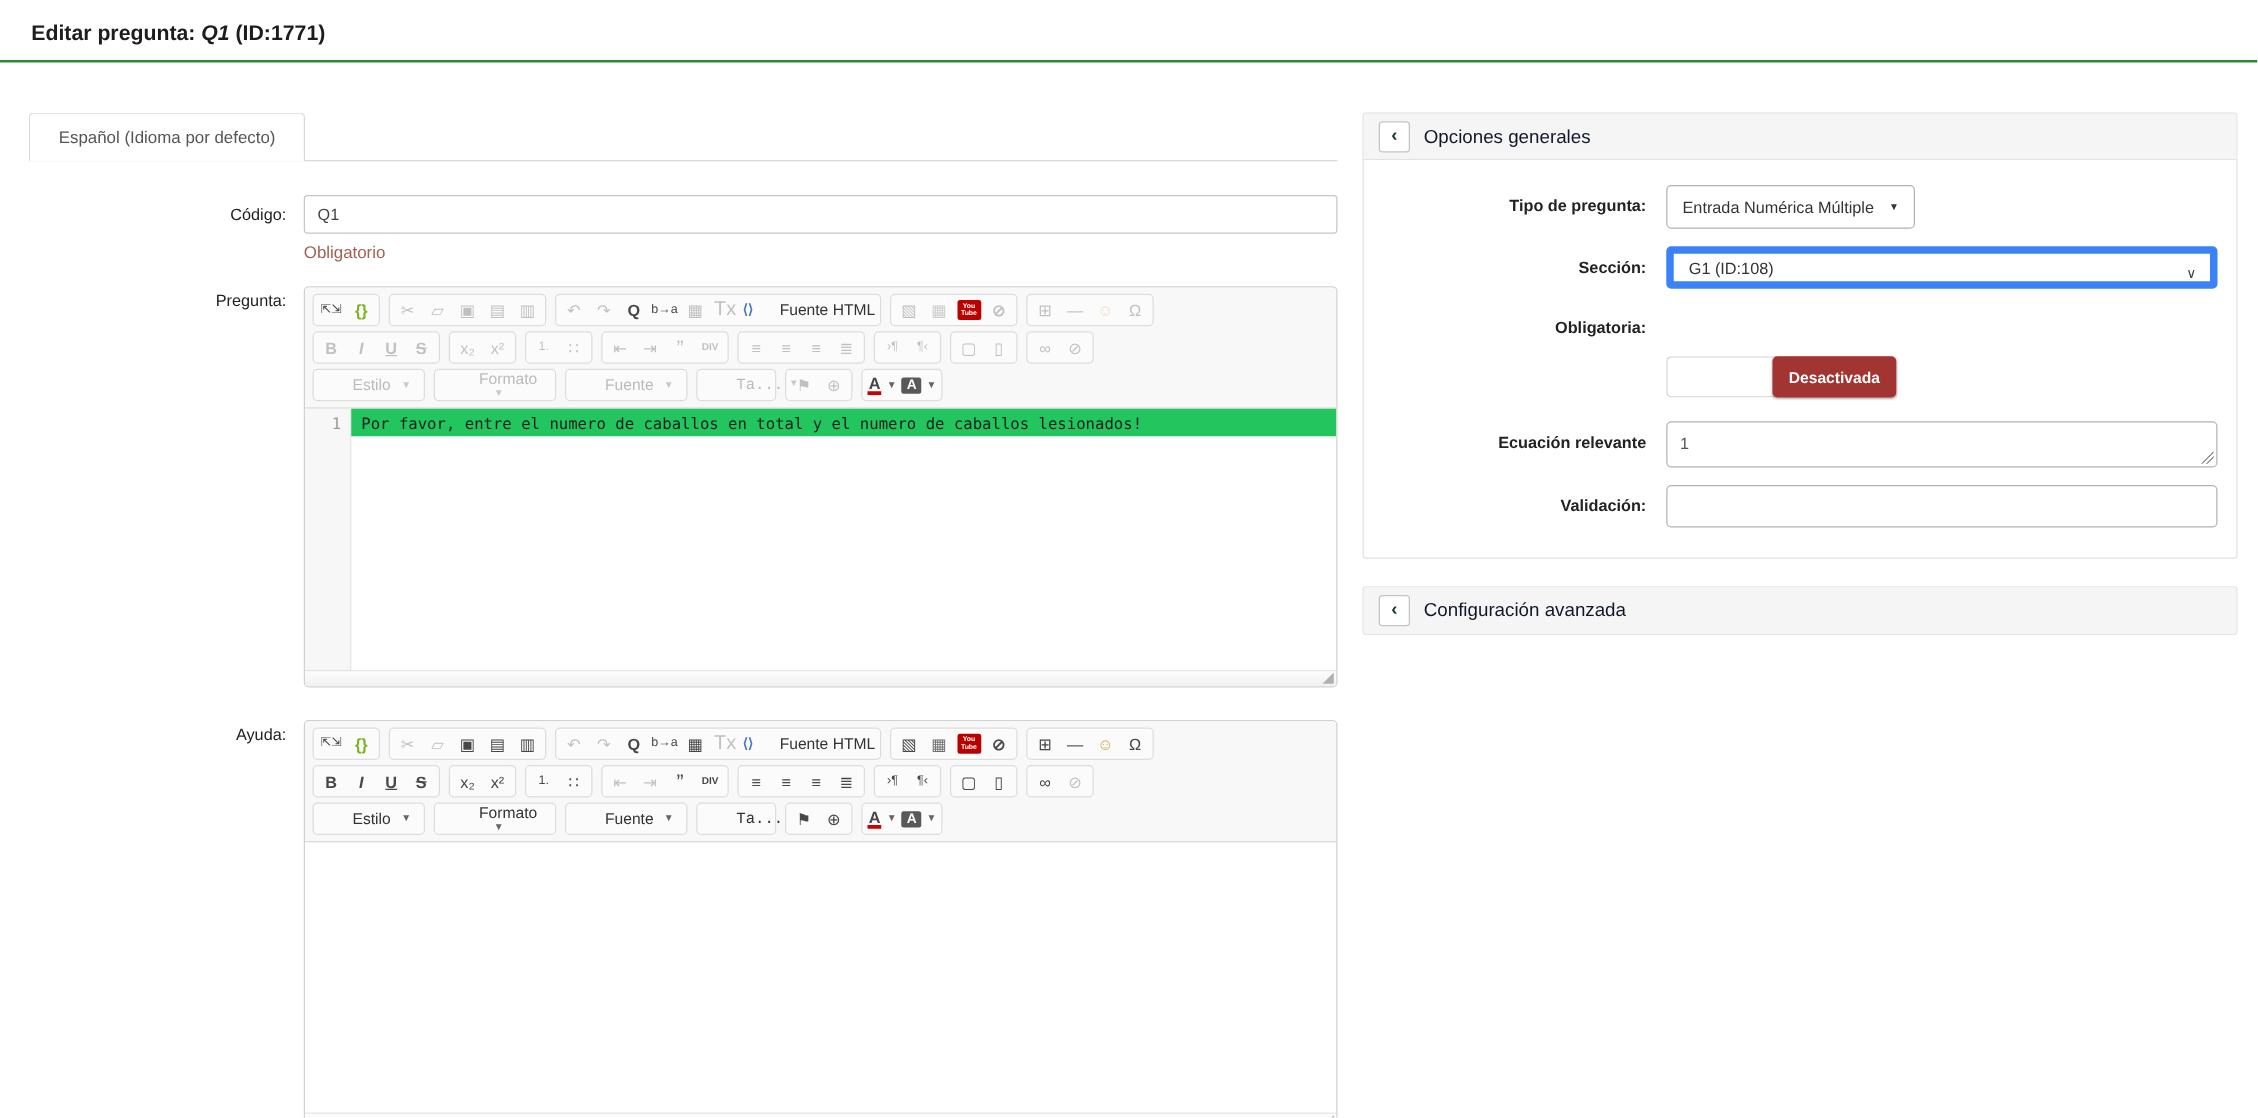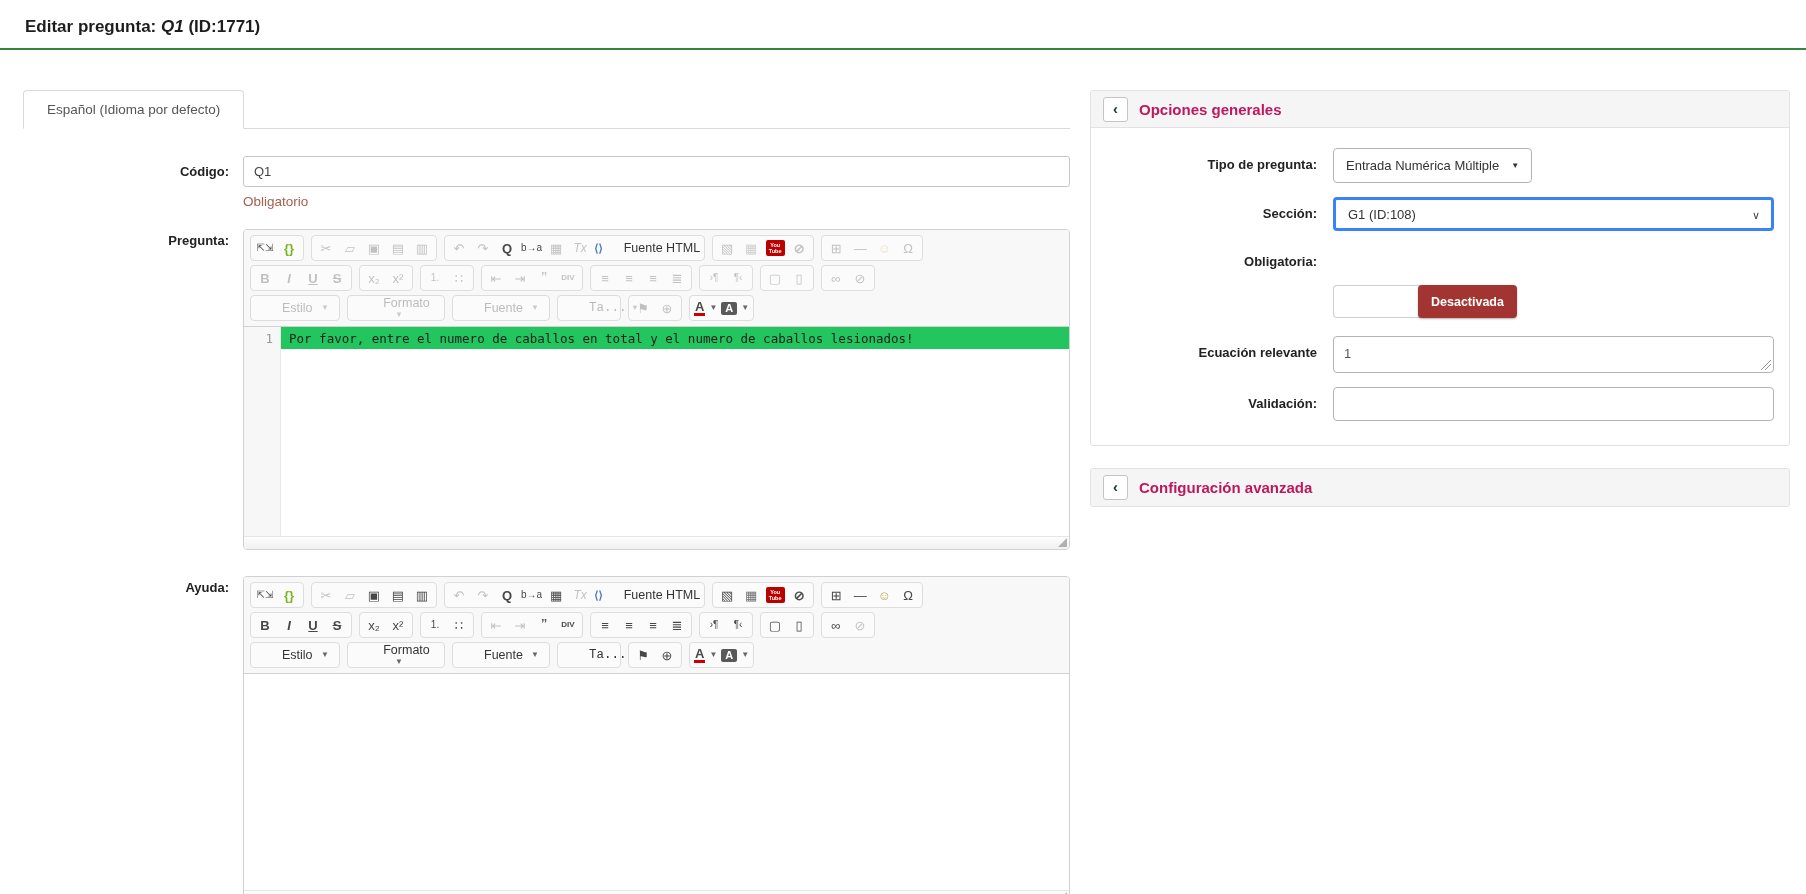--- a/index.html
+++ b/index.html
@@ -25,21 +25,21 @@
     display:inline-block; padding:11px 23px; margin-bottom:-1px; position:relative; z-index:2;
     background:#fff; border:1px solid #d9d9d9; border-bottom:1px solid #fff;
     border-radius:4px 4px 0 0; color:#555; font-size:13.5px; cursor:pointer;
   }
   .tab-pane { border-top:1px solid #d9d9d9; padding-top:27px; }
 
   
   .frow { display:flex; }
   .flabel {
     width:220px; flex:none; text-align:right; padding-right:14px; padding-top:8px;
-    font-weight:700; font-size:13px; color:#222;
+    font-weight:400; font-size:13px; color:#222;
   }
   .fctrl { flex:1; min-width:0; }
   .row-codigo { margin-bottom:20px; }
   .row-pregunta { margin-bottom:26px; }
   .text-input {
     width:100%; height:31px; border:1px solid #c6c6c6; border-radius:3px;
     padding:0 10px; font-size:13px; color:#444; display:flex; align-items:center;
     background:#fff;
   }
   .hint { color:#a5604f; font-size:13.5px; margin-top:7px; }
@@ -66,21 +66,21 @@
   .tb-combo { justify-content:space-between; padding:0 8px; color:#555; font-size:12.5px; }
   [data-name="style-combo"]  { width:84px; }
   [data-name="format-combo"] { width:92px;flex-direction:column; }
   [data-name="font-combo"]   { width:92px; }
   [data-name="size-combo"]   { width:58px;font-family:Liberation Mono, monospace; }
 
   .bold .g   { font-weight:700; }
   .ital .g   { font-style:italic; font-weight:700; }
   .und .g    { text-decoration:underline; font-weight:700; }
   .strike .g { text-decoration:line-through; font-weight:700; }
-  .rmf .g    { font-style:italic; font-size:12px; }
+  .rmf .g    { font-size:16px; }
   .small .g  { font-size:10px; }
   .tiny .g   { font-size:8px; font-weight:700; }
   .quote .g  { font-size:17px; }
   .lime .g   { color:#79b41e; font-weight:700; }
   .media .g  { color:#6f6f6f; }
   .smiley .g { color:#c9a43e; }
   .flash .g  { color:#4d4d4d; font-weight:700; }
   .srcb .g   { color:#4d7bba; font-size:11px; font-weight:700; }
   .yt .g {
     background:#b00; color:#fff; white-space:pre; text-align:center;
@@ -116,38 +116,38 @@
   .panel-h {
     background:#f5f5f5; border-bottom:1px solid #e2e2e2; border-radius:3px 3px 0 0;
     height:37px; display:flex; align-items:center; padding:0 12px;
   }
   .panel.collapsed .panel-h { border-bottom:none; border-radius:3px; }
   .collapse-btn {
     width:25px; height:25px; background:#fff; border:1px solid #c4c4c4; border-radius:3px;
     display:flex; align-items:center; justify-content:center; cursor:pointer;
     font-size:15px; font-weight:700; color:#16382b; line-height:1; padding-bottom:2px;
   }
-  .panel-title { margin-left:11px; font-size:15px; font-weight:700; color:#be185d; }
+  .panel-title { margin-left:11px; font-size:15px; font-weight:400; color:#0f172a; }
   .panel-b { padding:20px 15px 24px 0; }
 
   .prow { display:flex; align-items:flex-start; margin-bottom:14px; }
   .plabel {
     width:242px; flex:none; text-align:right; padding-right:16px; padding-top:9px;
     font-weight:700; font-size:13px; color:#222;
   }
   .pctrl { flex:1; min-width:0; position:relative; }
 
   .qtype-btn {
     display:inline-flex; align-items:center; background:#fff; cursor:pointer;
     border:1px solid #b3b3b3; border-radius:4px; padding:9px 12px; font-size:13px; color:#333;
   }
   .qtype-btn .caret { color:#333; margin-left:12px; }
 
   .select-box {
-    height:34px; border:3px solid #3b82f6; border-radius:4px; background:#fff; cursor:pointer;
+    height:34px; border:6px solid #3b82f6; border-radius:4px; background:#fff; cursor:pointer;
     display:flex; align-items:center; padding:0 30px 0 12px; font-size:13px; color:#333; position:relative;
   }
   .select-chevron { position:absolute; right:11px; top:9px; font-size:11px; color:#444; }
 
   .toggle { display:inline-flex; height:33px;margin-top:40px; }
   .toggle-off {
     width:88px; background:#fff; border:1px solid #cfcfcf; border-right:none;
     border-radius:4px 0 0 4px; cursor:pointer;
   }
   .toggle-on {

